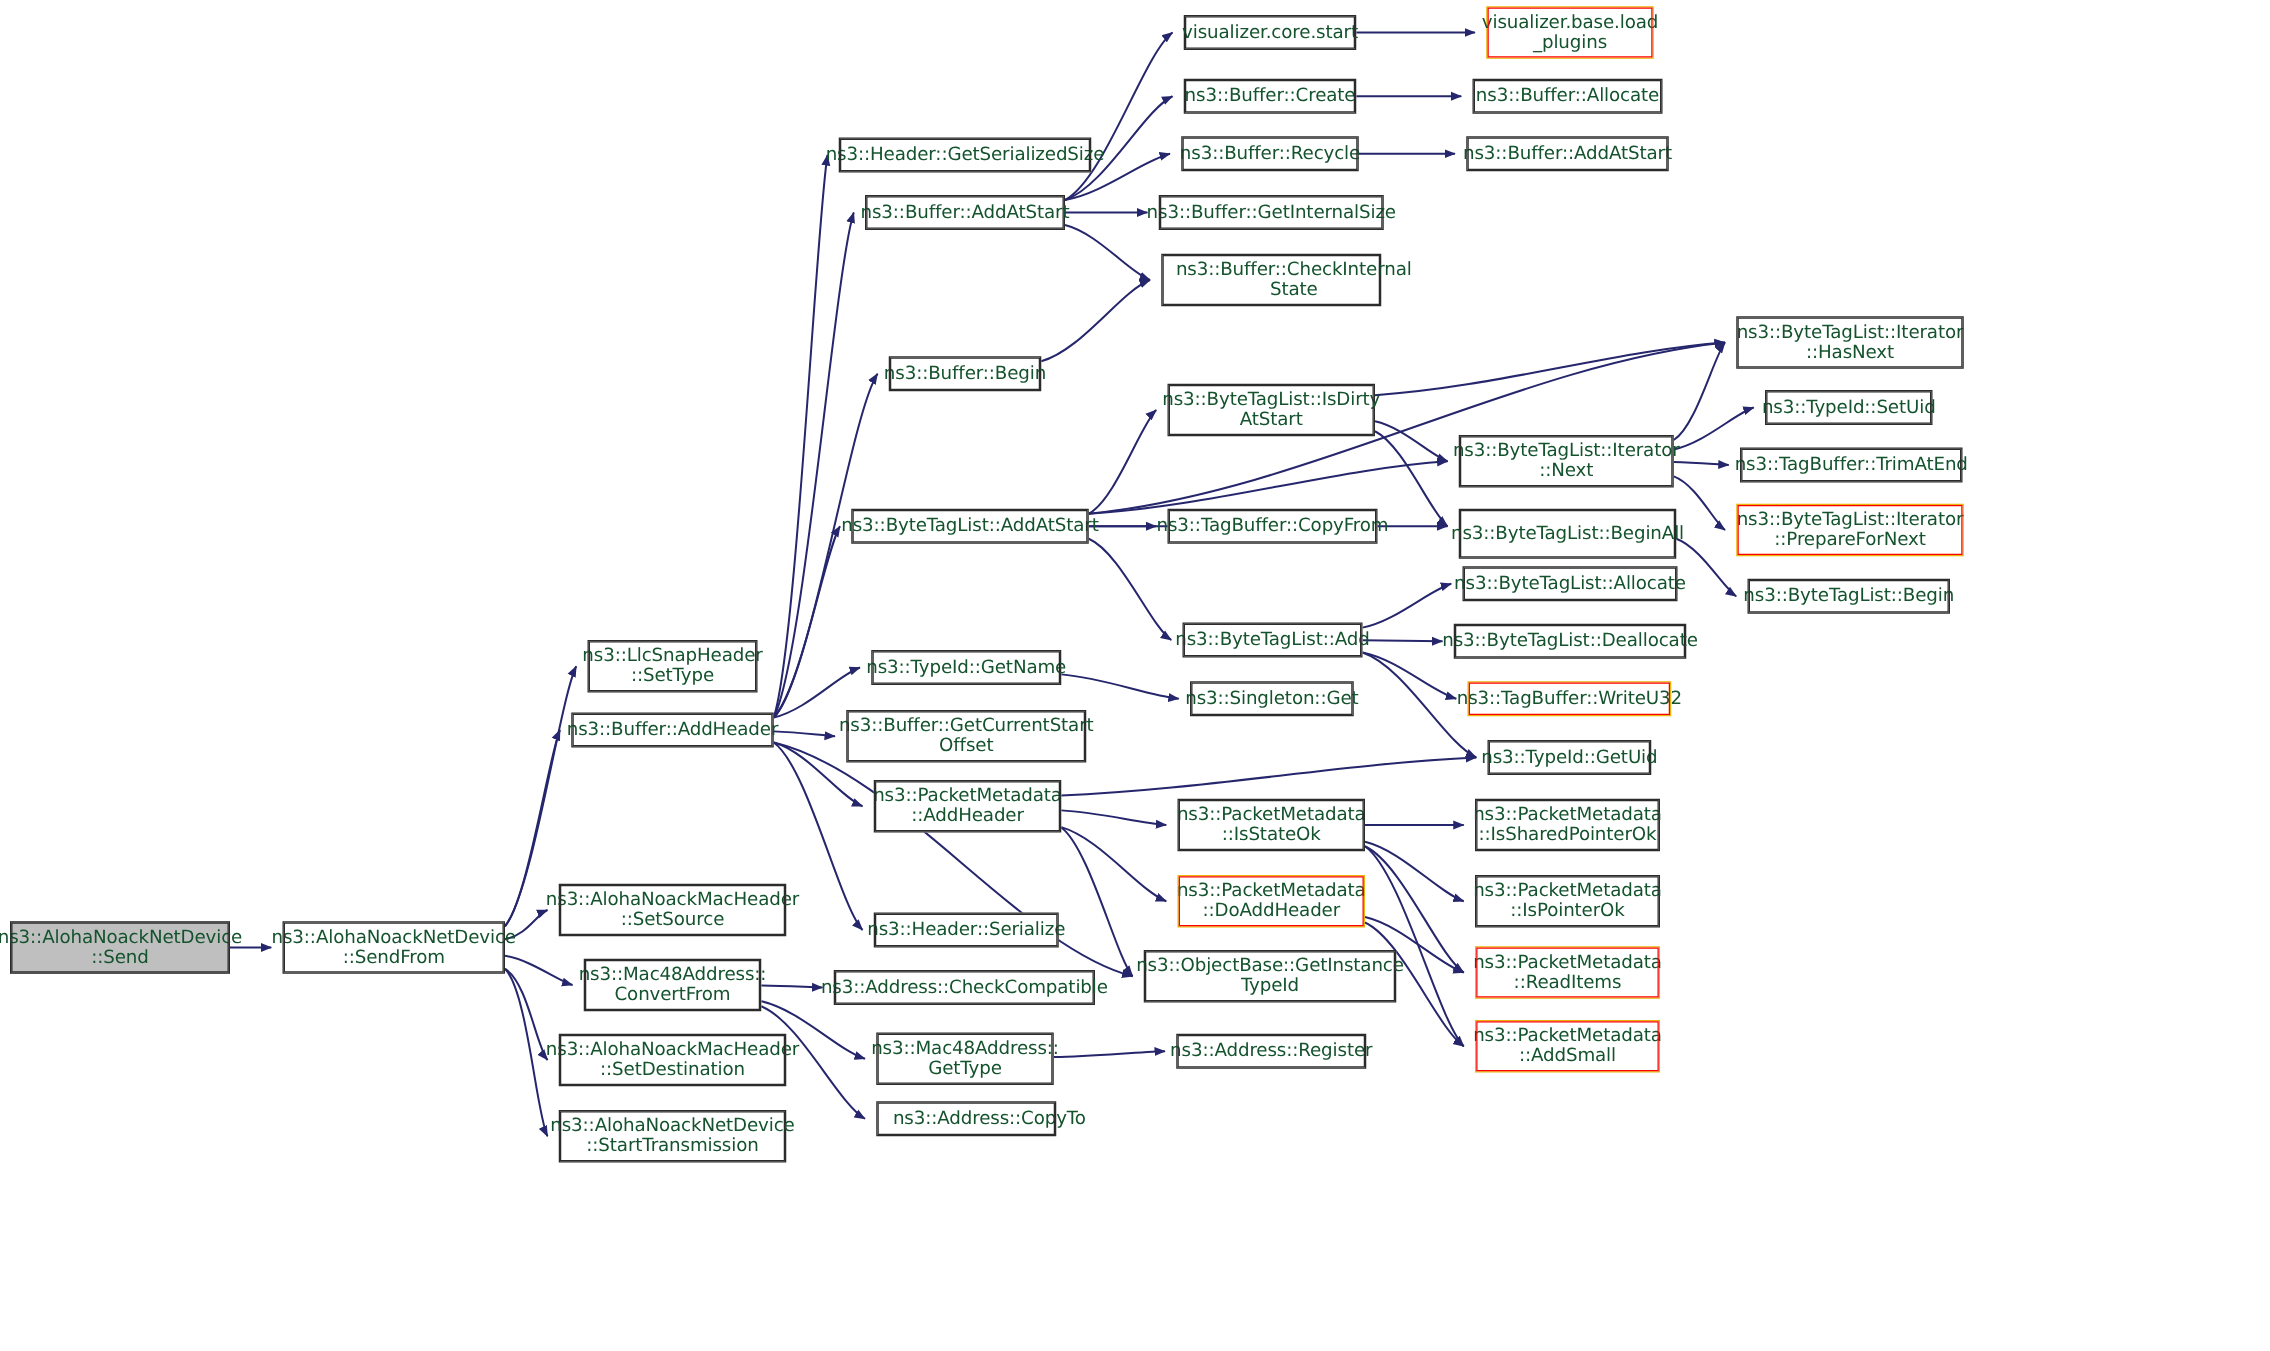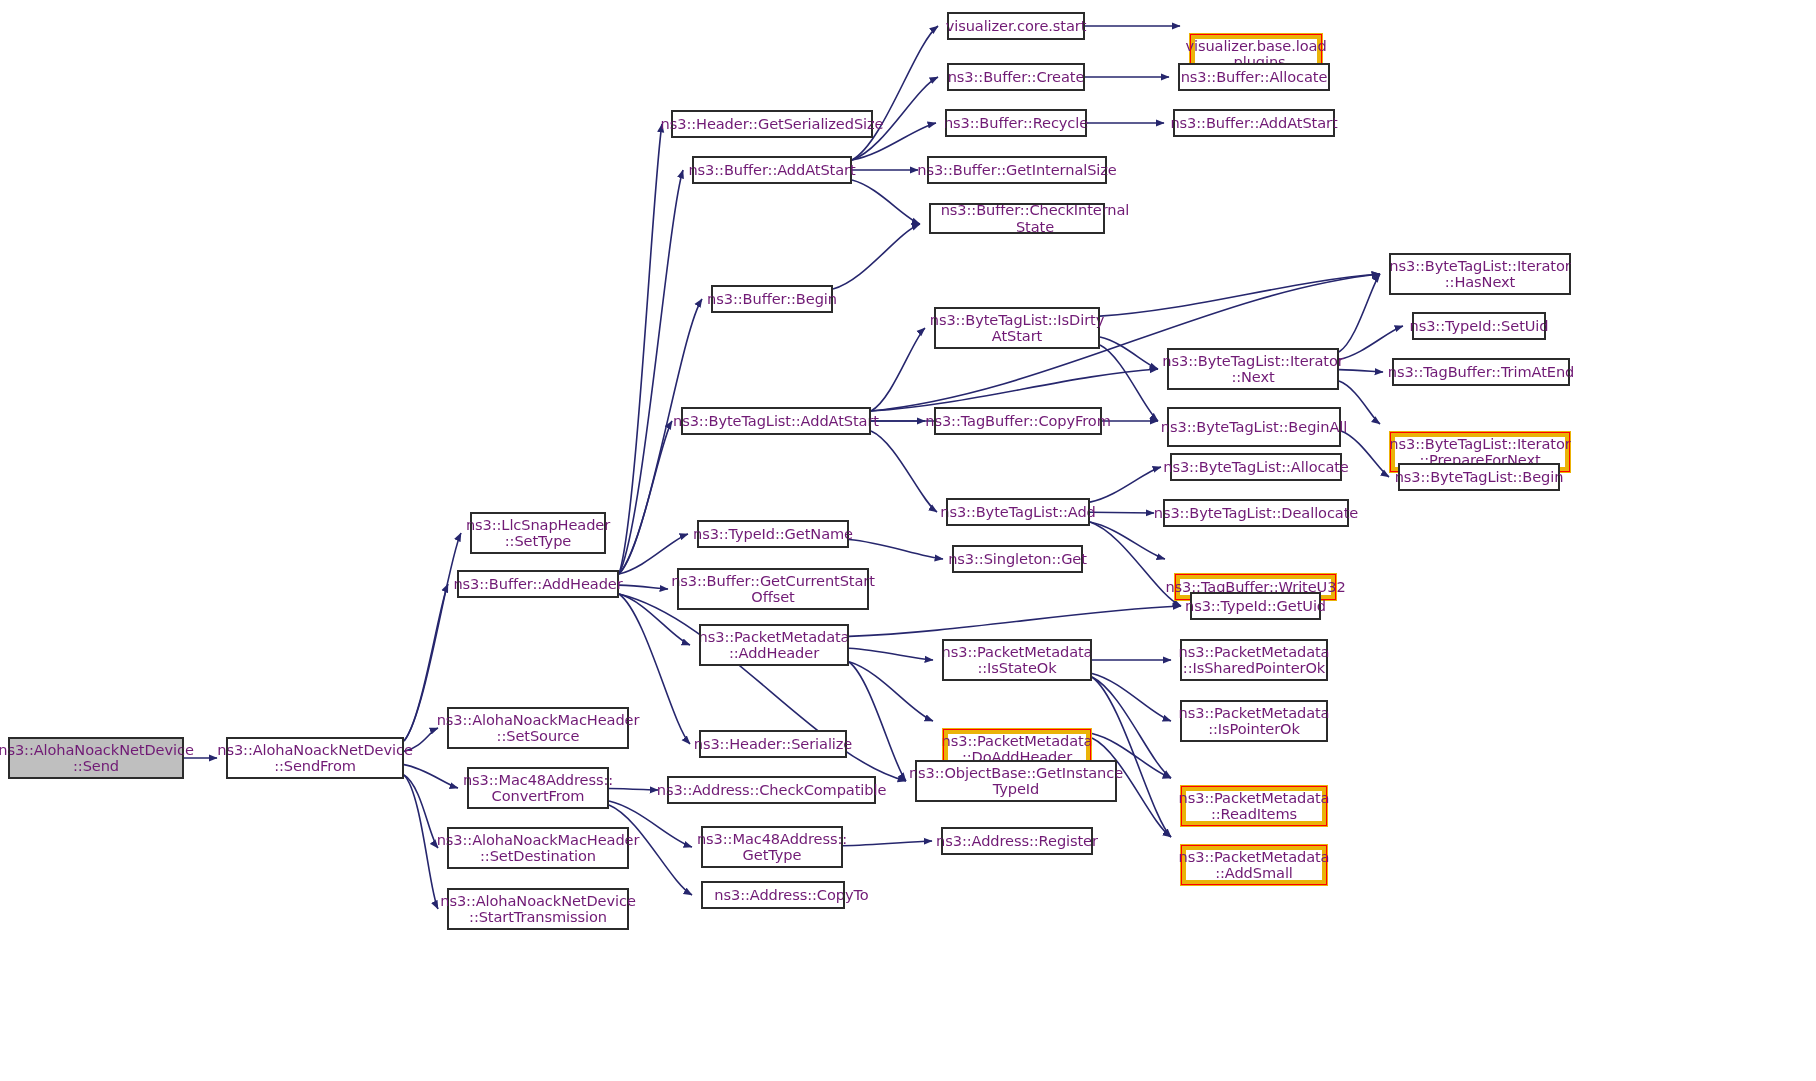--- a/index.html
+++ b/index.html
@@ -13,31 +13,30 @@
   #edges{position:absolute;left:0;top:0;width:1816px;height:1081px;}
   .node{
     position:absolute;
     box-sizing:border-box;
     display:flex;align-items:center;justify-content:center;
     text-align:center;
     background:#ffffff;
     border:1px solid #2b2b2b;
     outline:1px solid #2b2b2b;
     outline-offset:-2px;
-    color:#701a75;
+    color:#14532d;
     font-size:14.6px;
     line-height:1.12;
     letter-spacing:-0.1px;
     white-space:pre-line;
     padding:0 4px;
   }
   .node.red{
-    border:6px solid #eab308;
+    border:1px solid #eab308;
     outline:1px solid #ff0000;
-    margin-top:28px;
   }
   .node.root{
     background:#bfbfbf;
   }
 </style>
 </head>
 <body>
 
 <div id="canvas">
   <svg id="edges" xmlns="http://www.w3.org/2000/svg">
@@ -134,21 +133,21 @@
 ::AddHeader</div>
       <div class="node" style="left: 699px; top: 730px; width: 148px; height: 28px;">ns3::Header::Serialize</div>
       <div class="node" style="left: 667px; top: 776px; width: 209px; height: 28px;">ns3::Address::CheckCompatible</div>
       <div class="node" style="left: 701px; top: 826px; width: 142px; height: 42px;">ns3::Mac48Address::
 GetType</div>
       <div class="node" style="left: 701px; top: 881px; width: 144px; height: 28px; padding-left: 41px;">ns3::Address::CopyTo</div>
       <div class="node" style="left: 947px; top: 12px; width: 138px; height: 28px;">visualizer.core.start</div>
       <div class="node" style="left: 947px; top: 63px; width: 138px; height: 28px;">ns3::Buffer::Create</div>
       <div class="node" style="left: 945px; top: 109px; width: 142px; height: 28px;">ns3::Buffer::Recycle</div>
       <div class="node" style="left: 927px; top: 156px; width: 180px; height: 28px;">ns3::Buffer::GetInternalSize</div>
-      <div class="node" style="left: 929px; top: 203px; width: 176px; height: 31px; padding-left: 40px;">ns3::Buffer::CheckInternal
+      <div class="node" style="left: 929px; top: 203px; width: 176px; height: 42px; padding-left: 40px;">ns3::Buffer::CheckInternal
 State</div>
       <div class="node" style="left: 934px; top: 307px; width: 166px; height: 42px;">ns3::ByteTagList::IsDirty
 AtStart</div>
       <div class="node" style="left: 934px; top: 407px; width: 168px; height: 28px;">ns3::TagBuffer::CopyFrom</div>
       <div class="node" style="left: 946px; top: 498px; width: 144px; height: 28px;">ns3::ByteTagList::Add</div>
       <div class="node" style="left: 952px; top: 545px; width: 131px; height: 28px;">ns3::Singleton::Get</div>
       <div class="node" style="left: 942px; top: 639px; width: 150px; height: 42px;">ns3::PacketMetadata
 ::IsStateOk</div>
       <div class="node red" style="left: 942px; top: 700px; width: 150px; height: 42px;">ns3::PacketMetadata
 ::DoAddHeader</div>

